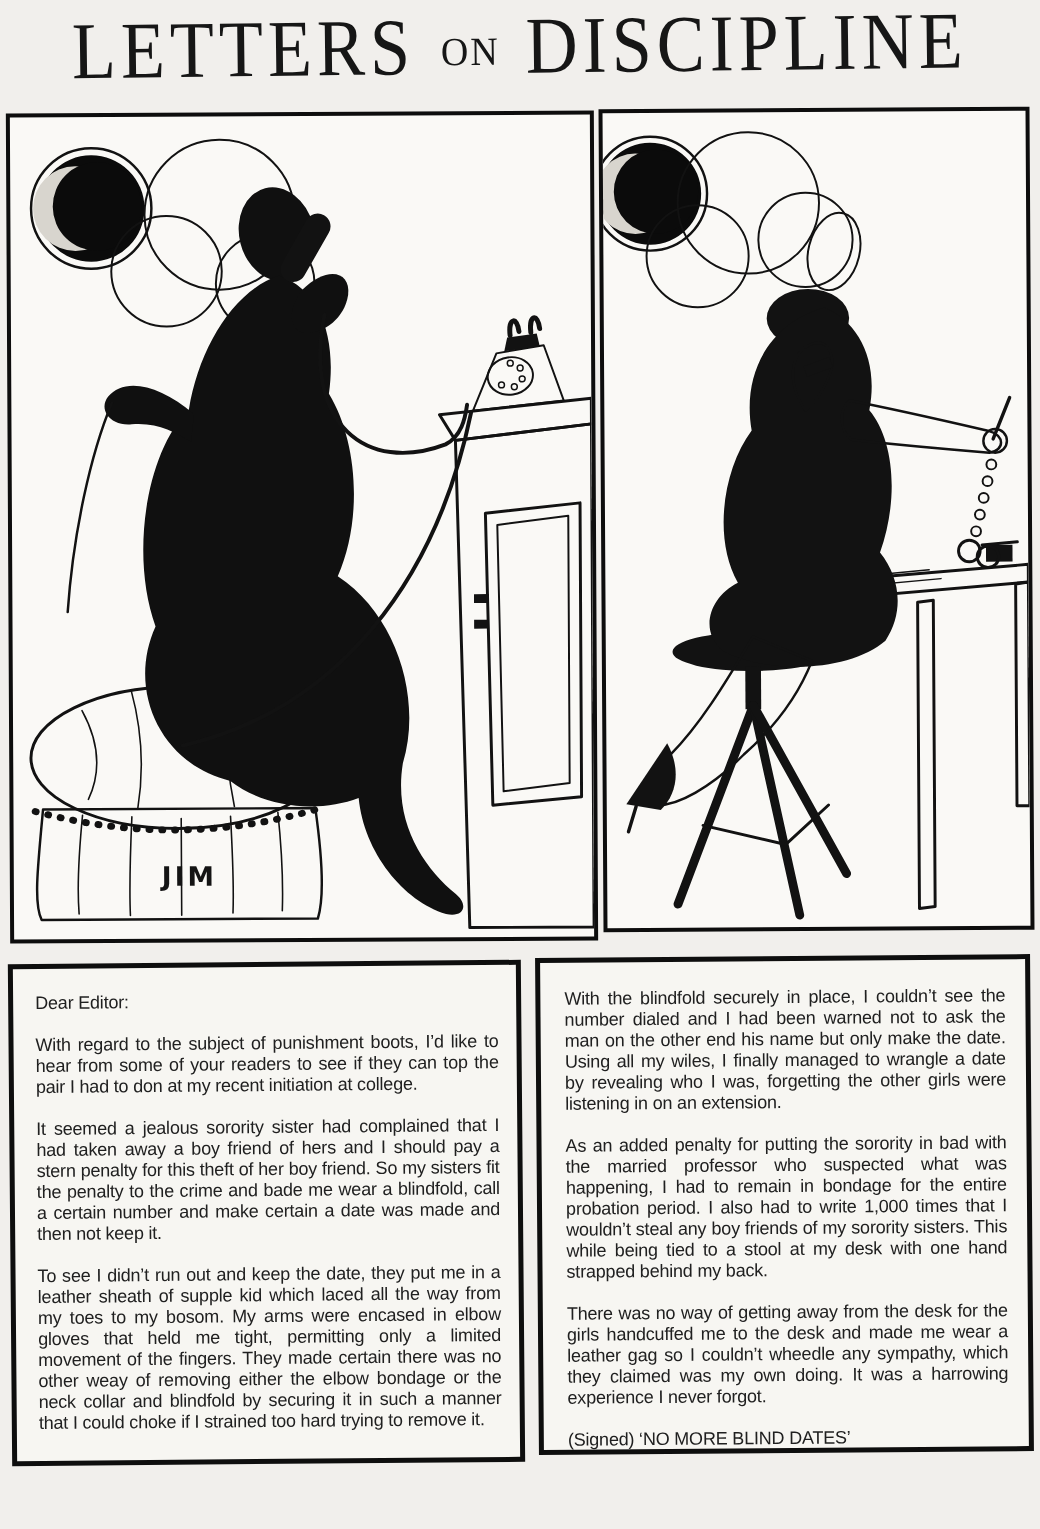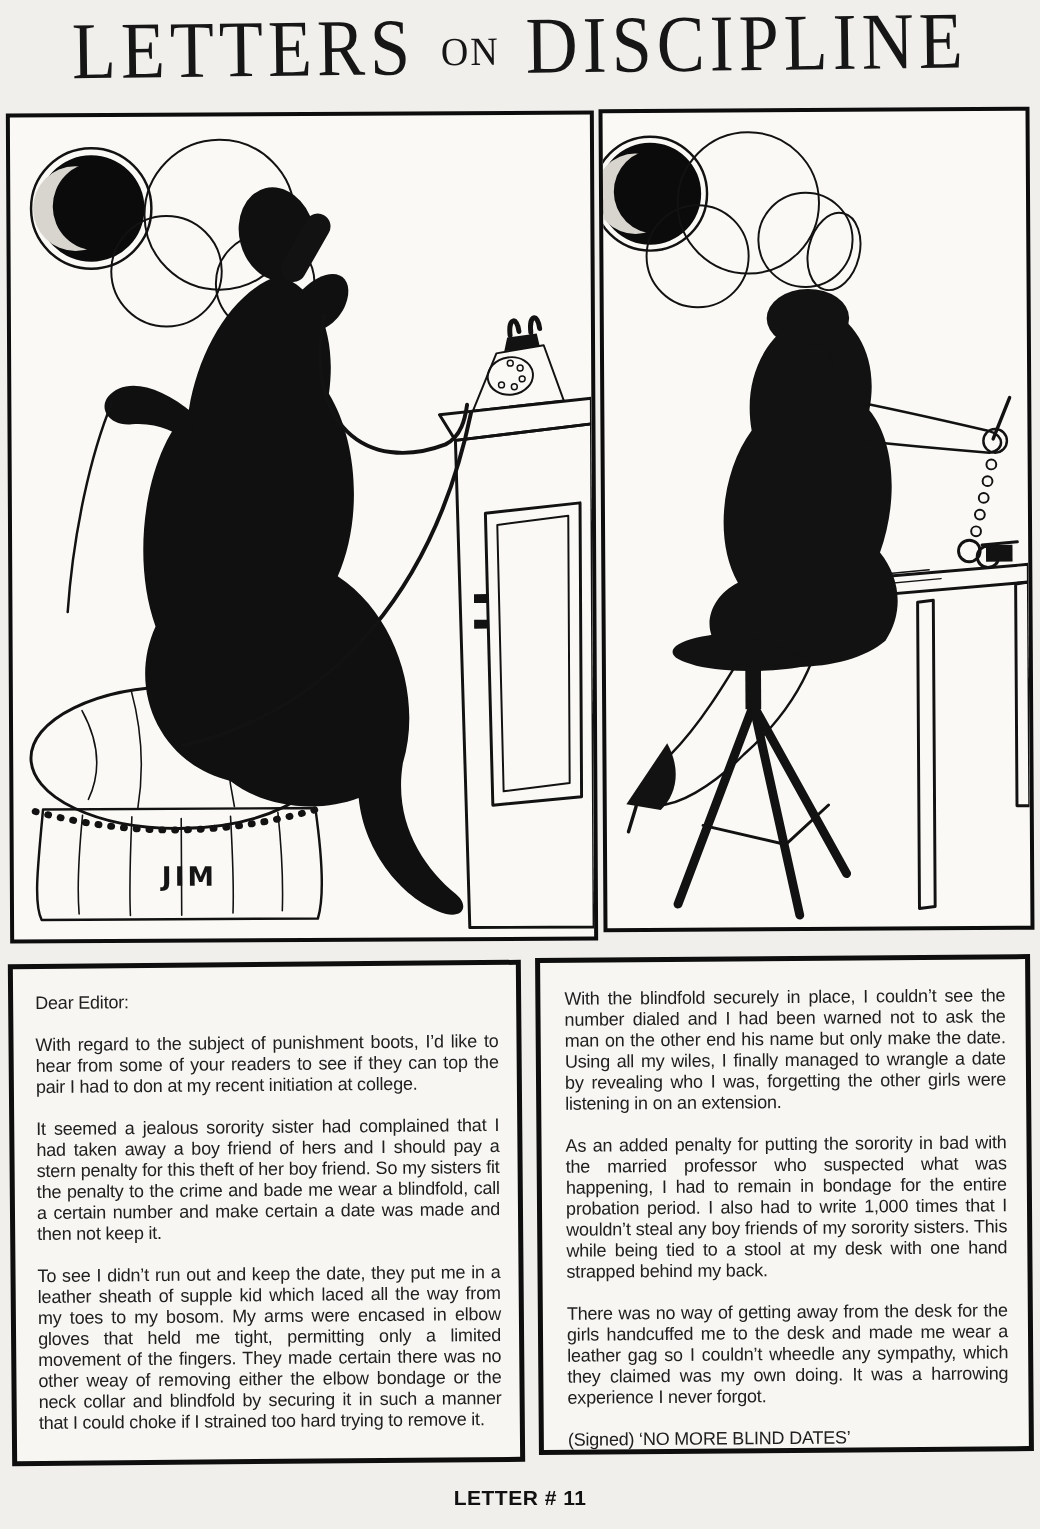--- a/index.html
+++ b/index.html
@@ -212,15 +212,14 @@
     <p>To see I didn’t run out and keep the date, they put me in a leather sheath of supple kid which laced all the way from my toes to my bosom. My arms were encased in elbow gloves that held me tight, permitting only a limited movement of the fingers. They made certain there was no other weay of removing either the elbow bondage or the neck collar and blindfold by securing it in such a manner that I could choke if I strained too hard trying to remove it.</p>
   </div>
 
   <div class="textbox box-right">
     <p>With the blindfold securely in place, I couldn’t see the number dialed and I had been warned not to ask the man on the other end his name but only make the date. Using all my wiles, I finally managed to wrangle a date by revealing who I was, forgetting the other girls were listening in on an extension.</p>
     <p>As an added penalty for putting the sorority in bad with the married professor who suspected what was happening, I had to remain in bondage for the entire probation period. I also had to write 1,000 times that I wouldn’t steal any boy friends of my sorority sisters. This while being tied to a stool at my desk with one hand strapped behind my back.</p>
     <p>There was no way of getting away from the desk for the girls handcuffed me to the desk and made me wear a leather gag so I couldn’t wheedle any sympathy, which they claimed was my own doing. It was a harrowing experience I never forgot.</p>
     <p class="signoff">(Signed) ‘NO MORE BLIND DATES’</p>
   </div>
 
-  <div class="footer">LETTER # 11</div>
 
 </div>
 
 </body></html>

